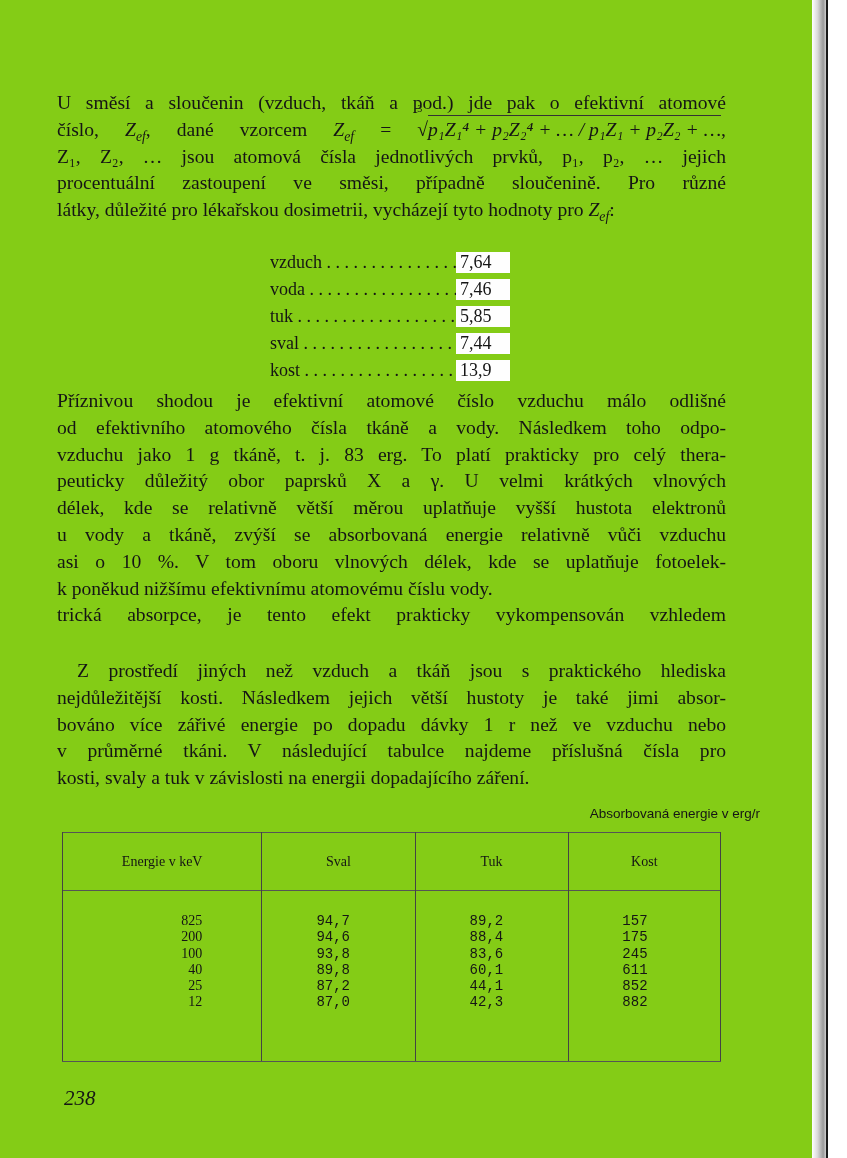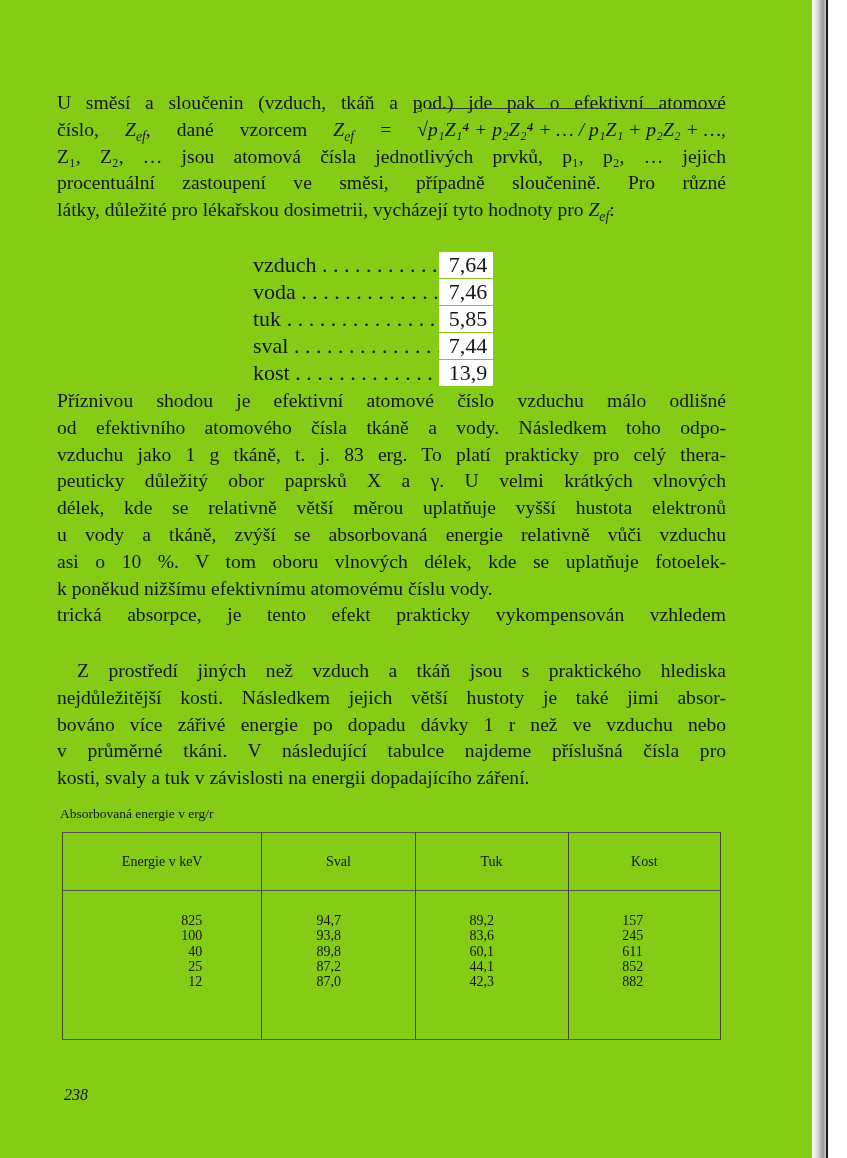--- a/index.html
+++ b/index.html
@@ -35,54 +35,54 @@
   .text-block .line.last { text-align-last: left; }
   .indent { text-indent: 20px; }
   .math { font-style: italic; }
   sub, sup { font-size: 70%; line-height: 0; }
   .para1 { top: 90px; }
   .para2 { top: 388px; }
   .para3 { top: 658px; }
   .root { display: inline-block; position: relative; }
   .root .idx { position: absolute; left: 0; top: -8px; font-size: 10px; font-style: normal; }
   .root .radic { font-style: normal; }
-  .radicand { border-top: 1px solid #333; padding-top: 10px; }
+  .radicand { border-top: 1px solid #333; padding-top: 3px; }
 
   .zef-list {
-    position: absolute; left: 253px; top: 252px; width: 240px;
-    font-family: "Liberation Serif", "DejaVu Serif", serif; font-size: 22px;
+    position: absolute; left: 270px; top: 252px; width: 240px;
+    font-family: "Liberation Serif", "DejaVu Serif", serif; font-size: 18px;
   }
   .zef-row { display: flex; height: 27px; align-items: baseline; }
   .zef-name { flex: 1; white-space: nowrap; overflow: hidden; }
   .zef-name::after { content: " . . . . . . . . . . . . . . . . . . . ."; }
-  .zef-val { width: 50px; text-align: center; background: #fefefe; padding-left: 4px; }
+  .zef-val { width: 50px; text-align: left; background: #fefefe; padding-left: 4px; }
 
   .caption {
-    position: absolute; left: 60px; width: 700px; top: 806px; text-align: left;
-    font-family: Liberation Serif, serif; font-size: 13.5px;
+    position: absolute; left: 60px; width: 700px; top: 806px; text-align: right;
+    font-family: Liberation Sans, sans-serif; font-size: 13.5px;
   }
   table.data {
     position: absolute; left: 62px; top: 832px; width: 659px;
     border-collapse: collapse;
     font-family: "Liberation Serif", "DejaVu Serif", serif; font-size: 14px;
   }
   table.data th, table.data td { border-left: 1px solid #444; border-right: 1px solid #444; }
   table.data thead tr { border-top: 1px solid #555; border-bottom: 1px solid #555; }
   table.data tbody tr.last td { border-bottom: 1px solid #555; }
   table.data th { font-weight: normal; height: 55px; vertical-align: middle; text-align: center; line-height: 16px; }
   table.data td { text-align: center; line-height: 15.3px; padding: 0; vertical-align: top; }
   table.data tbody tr.first td { padding-top: 22px; }
   table.data tbody tr.last td { padding-bottom: 50px; }
   .c1 { width: 165px; } .c2 { width: 165px; } .c3 { width: 165px; } .c4 { width: 164px; }
   .num-energy { display: inline-block; width: 40px; text-align: right; margin-left: 40px; }
-  .num { display: inline-block; width: 44px; text-align: left; }
+  .num { display: inline-block; width: 44px; text-align: left; font-family: Liberation Mono, monospace; }
 
   .page-number {
     position: absolute; left: 64px; top: 1086px;
-    font-family: "Liberation Serif", "DejaVu Serif", serif; font-style: italic; font-size: 16px;
+    font-family: "Liberation Serif", "DejaVu Serif", serif; font-style: italic; font-size: 21px;
   }
 </style>
 </head>
 <body>
 
 <div class="page">
 
   <div class="edge-shadow"></div>
   <div class="edge-line"></div>
   <div class="edge-right"></div>
@@ -149,20 +149,26 @@
       </tr>
     </thead>
     <tbody>
       <tr class="first">
         <td><span class="num-energy">825</span></td>
         <td><span class="num">94,7</span></td>
         <td><span class="num">89,2</span></td>
         <td><span class="num">157</span></td>
       </tr>
       <tr>
+        <td><span class="num-energy">200</span></td>
+        <td><span class="num">94,6</span></td>
+        <td><span class="num">88,4</span></td>
+        <td><span class="num">175</span></td>
+      </tr>
+      <tr>
         <td><span class="num-energy">100</span></td>
         <td><span class="num">93,8</span></td>
         <td><span class="num">83,6</span></td>
         <td><span class="num">245</span></td>
       </tr>
       <tr>
         <td><span class="num-energy">40</span></td>
         <td><span class="num">89,8</span></td>
         <td><span class="num">60,1</span></td>
         <td><span class="num">611</span></td>

